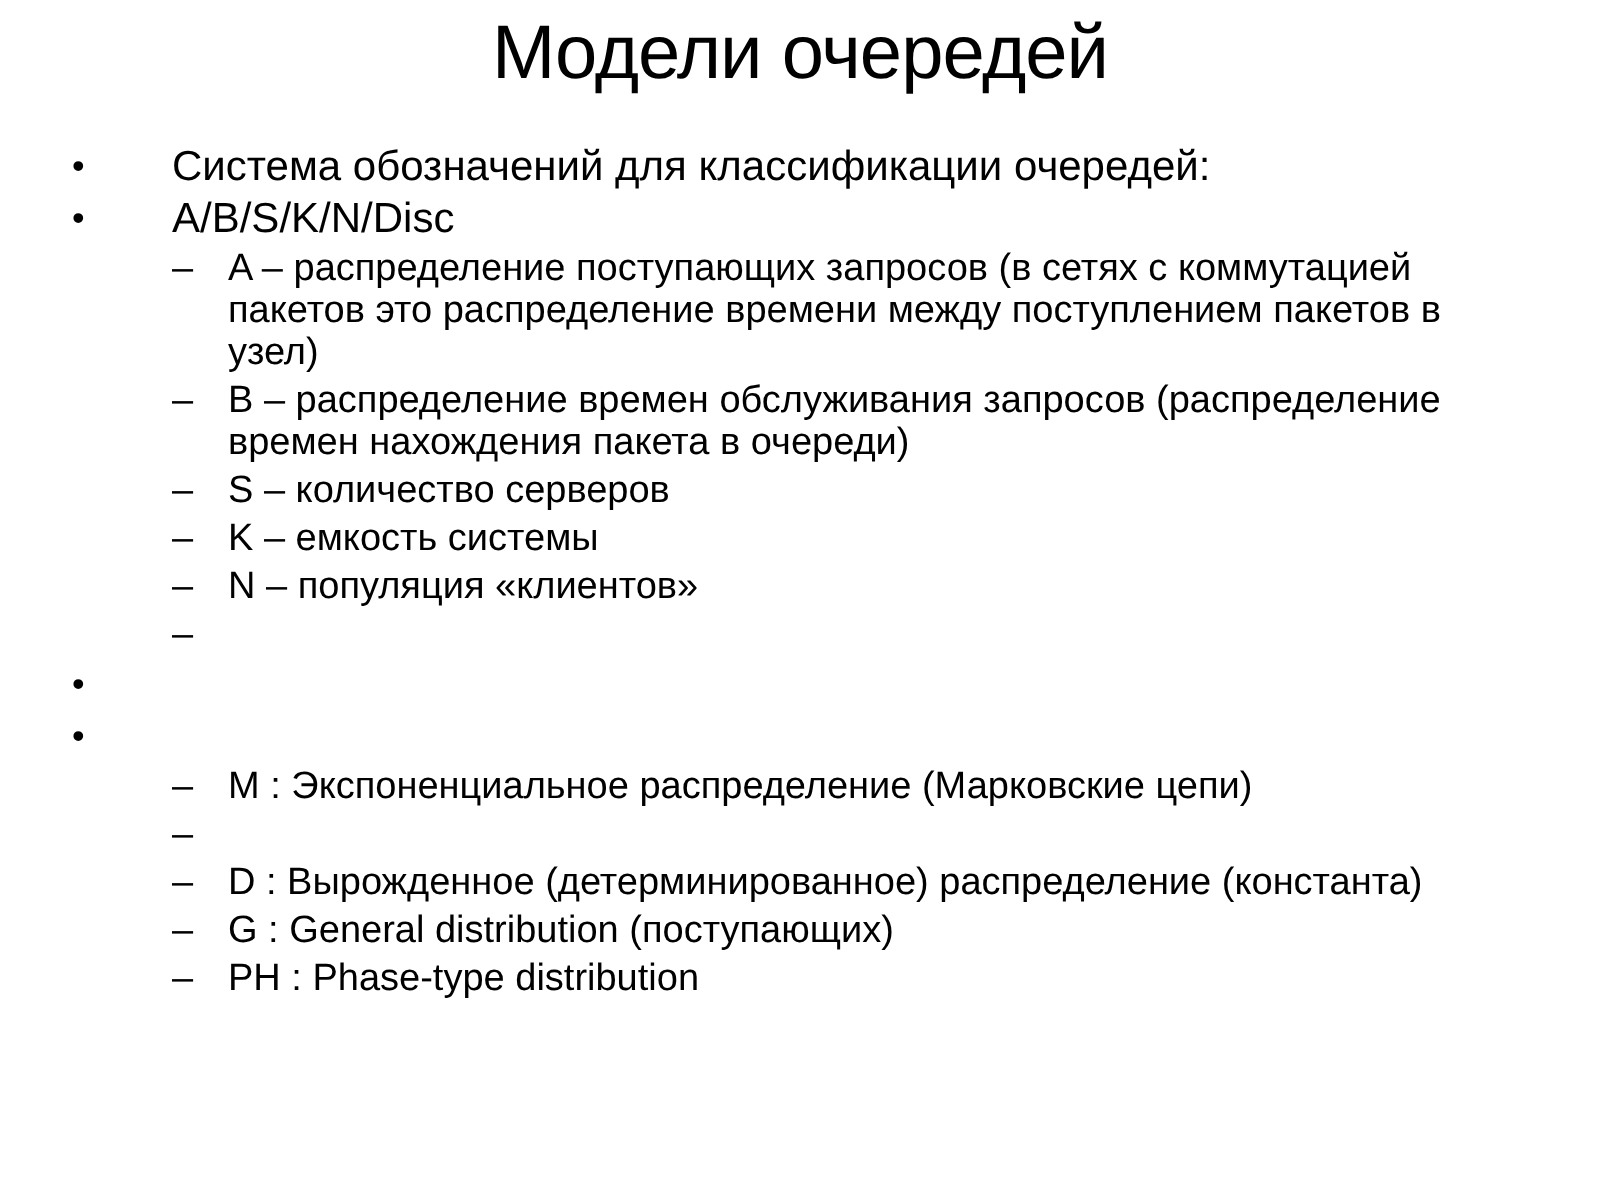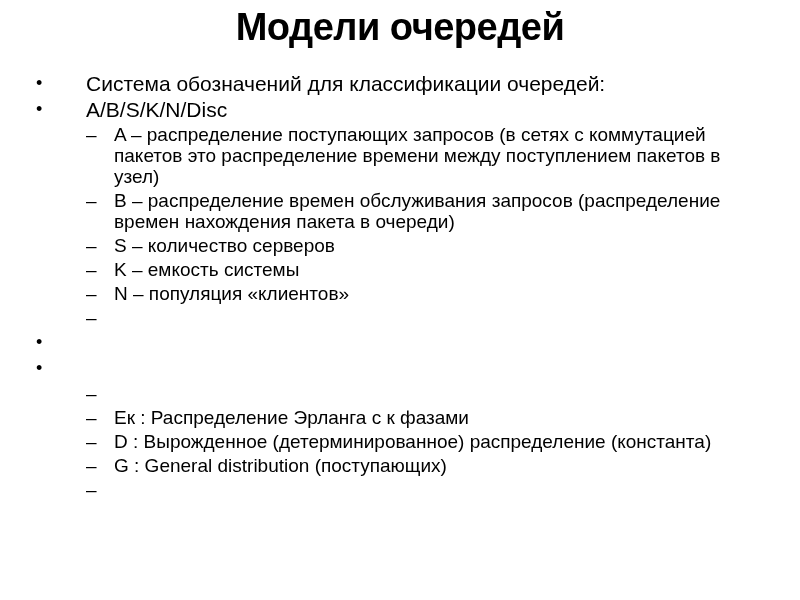--- a/index.html
+++ b/index.html
@@ -18,21 +18,21 @@
     width: 800px;
     height: 600px;
     box-sizing: border-box;
     padding-top: 4px;
   }
   .title {
     margin: 0 0 22px 0;
     text-align: center;
     font-size: 38px;
     line-height: 46px;
-    font-weight: bold;
+    font-weight: normal;
     letter-spacing: -0.5px;
   }
   .content {
     width: 100%;
   }
   .item {
     display: flex;
     align-items: flex-start;
     margin-bottom: 3px;
   }
@@ -107,30 +107,31 @@
         <span class="marker">–</span>
       </div>
       <div class="item level1">
         <span class="marker">•</span>
       </div>
       <div class="item level1">
         <span class="marker">•</span>
       </div>
       <div class="item level2">
         <span class="marker">–</span>
+        <span class="text">M : Экспоненциальное распределение (Марковские цепи)</span>
       </div>
       <div class="item level2">
         <span class="marker">–</span>
-        <span class="text">Ек : Распределение Эрланга с к фазами</span>
       </div>
       <div class="item level2">
         <span class="marker">–</span>
         <span class="text">D : Вырожденное (детерминированное) распределение (константа)</span>
       </div>
       <div class="item level2">
         <span class="marker">–</span>
         <span class="text">G : General distribution (поступающих)</span>
       </div>
       <div class="item level2">
         <span class="marker">–</span>
+        <span class="text">PH : Phase-type distribution</span>
       </div>
     </div>
 </div>
 
 </body></html>

